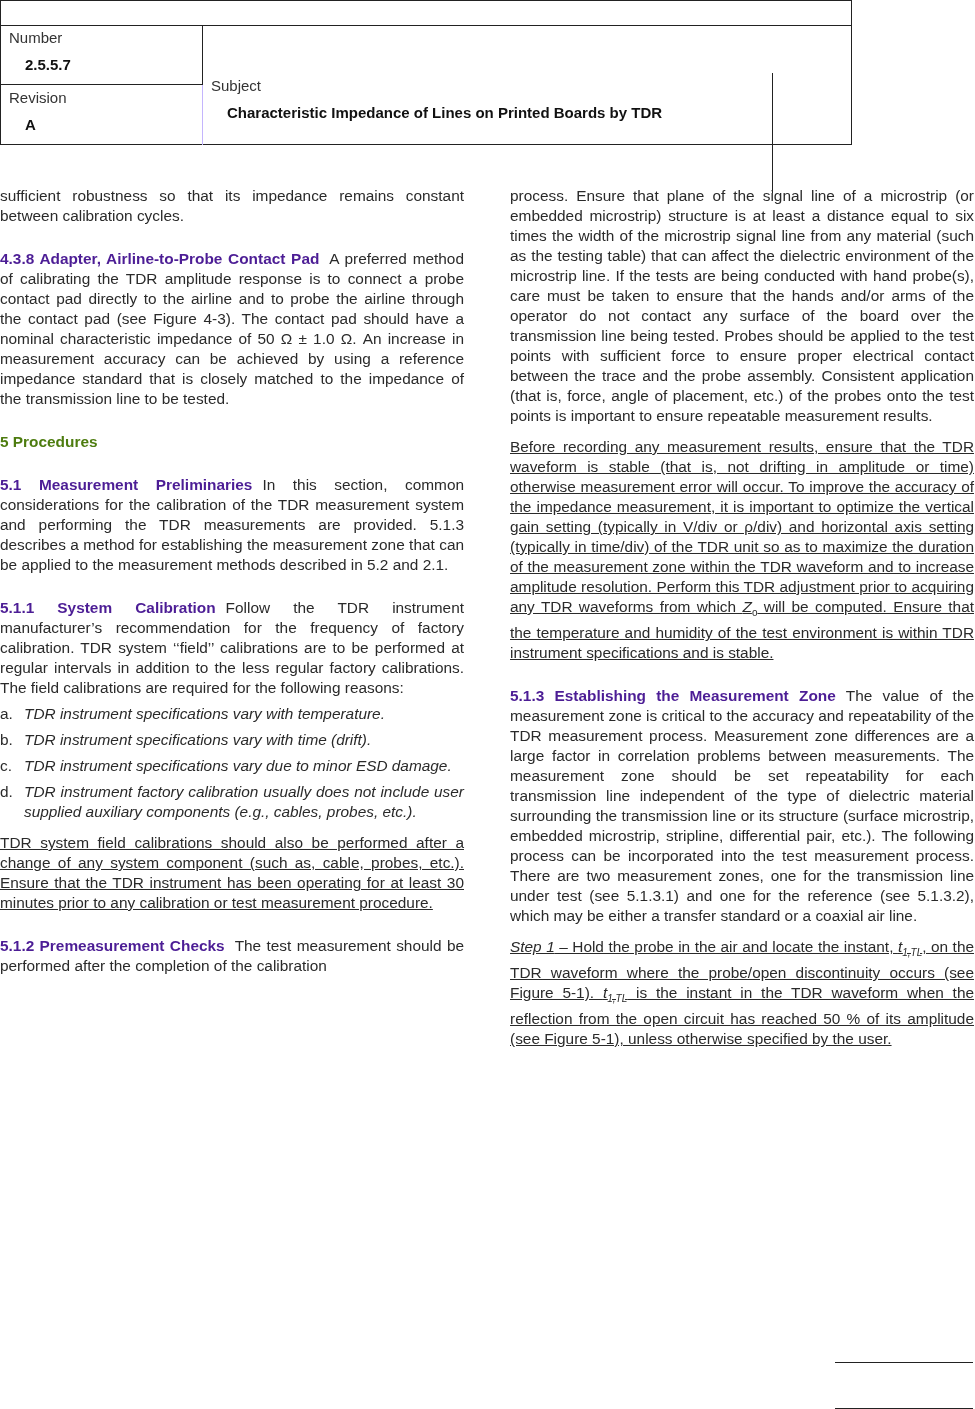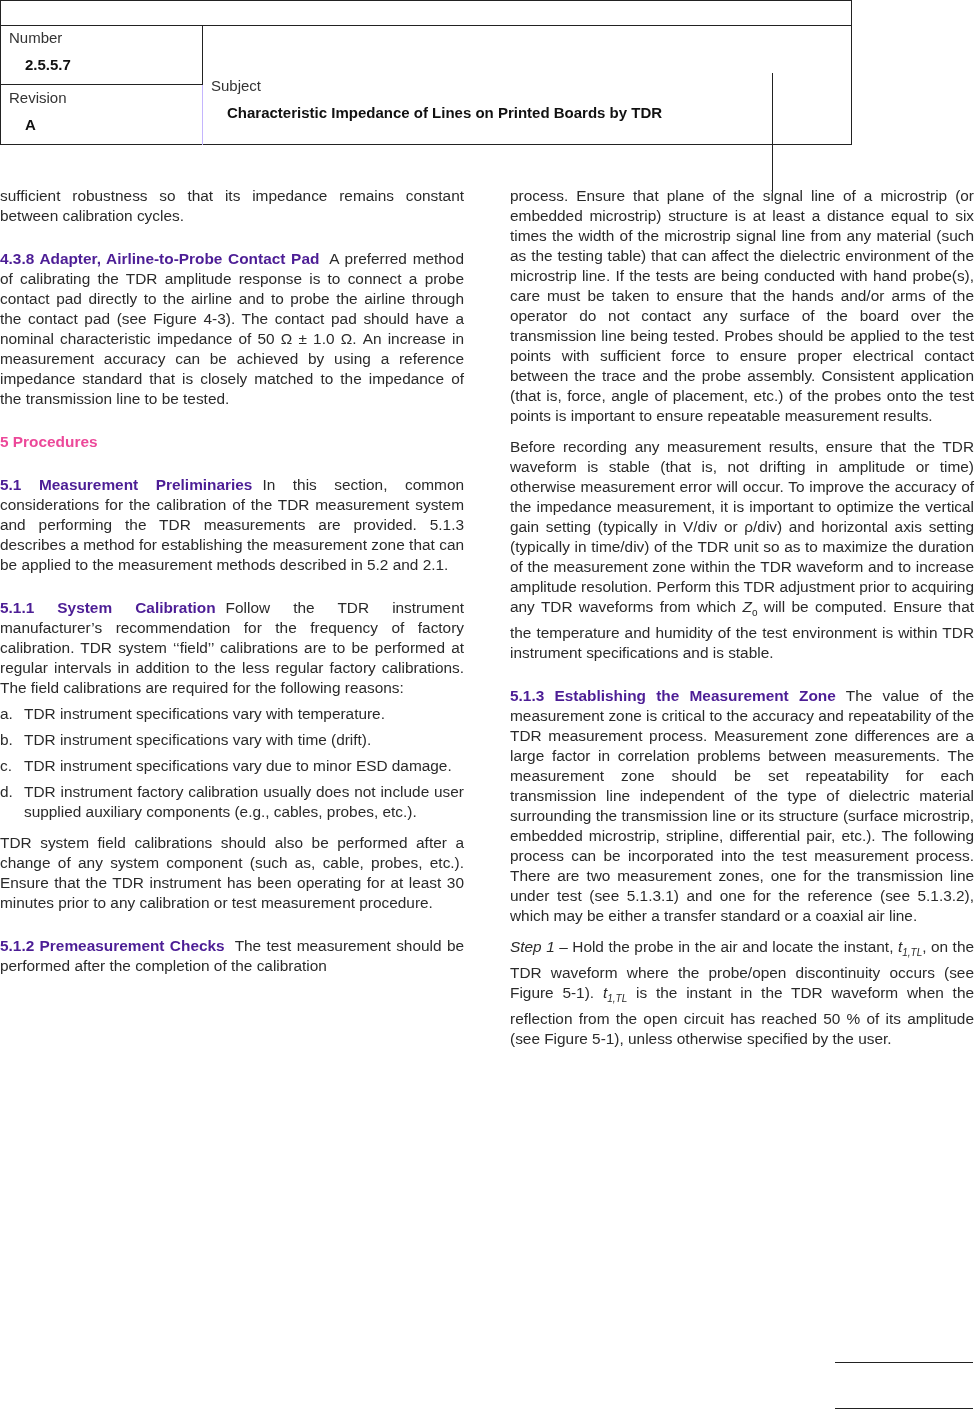--- a/index.html
+++ b/index.html
@@ -20,26 +20,26 @@
   .c-date { left: 772px; top: 24px; width: 200px; height: 120px; }
   .lbl { position: absolute; left: 8px; top: 4px; font-size: 15px; color: #333; }
   .val { position: absolute; left: 24px; top: 31px; font-size: 15px; font-weight: bold; color: #111; text-align: center; }
 
   
   .col { position: absolute; top: 186px; width: 464px; font-size: 15.4px; line-height: 20px; color: #2a2a2a; }
   .col-left { left: 0; }
   .col-right { left: 510px; }
   p { margin: 0; text-align: justify; }
   .gap-lg { margin-top: 23px; }
-  .gap-sm { margin-top: 11px; }
-  .h { font-weight: bold; color: #ec4899; }
+  .gap-sm { margin-top: 11px; text-decoration: underline; }
+  .h { font-weight: bold; color: #4d7c0f; }
   .h-inline { font-weight: bold; color: #4c1d95; margin-right: 10px; }
   .list-item { display: flex; margin-top: 6px; }
   .list-item .mk { width: 24px; flex: 0 0 24px; }
-  .list-item .tx { flex: 1; text-align: justify; }
+  .list-item .tx { flex: 1; text-align: justify; font-style: italic; }
   .ital { font-style: italic; }
   sub { font-size: 10px; }
 
   .rule { position: absolute; left: 835px; width: 138px; border-top: 1.5px solid #222; }
 </style>
 </head>
 <body>
 
 <div class="hdr">
   <div class="hdr-top"></div>

